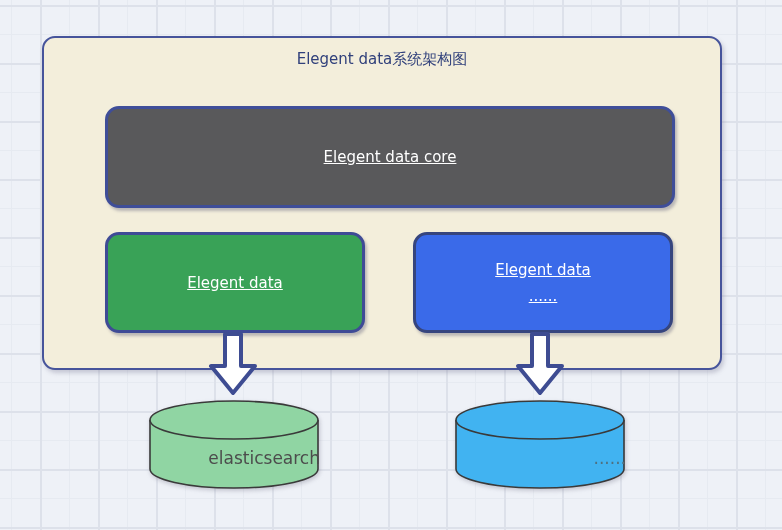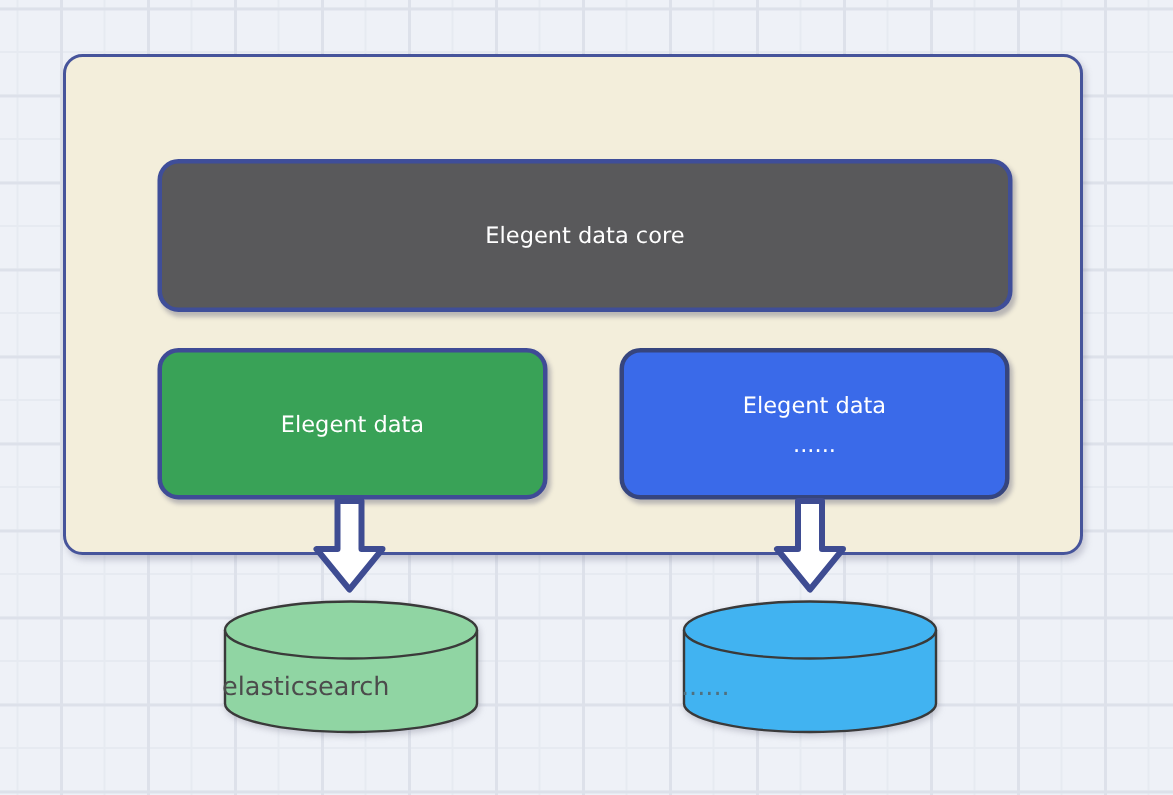--- a/index.html
+++ b/index.html
@@ -48,20 +48,21 @@
     border-radius: 14px;
     display: flex;
     flex-direction: column;
     align-items: center;
     justify-content: center;
     color: #ffffff;
     font-size: 15px;
     line-height: 26px;
     text-align: center;
     box-shadow: 2px 3px 3px rgba(100,100,125,.4);
+    text-decoration: underline;
   }
   .node-core {
     left: 61px; top: 68px;
     width: 570px; height: 102px;
     background: #59595b;
     border: 3px solid #3f4e99;
   }
   .node-es7 {
     left: 61px; top: 194px;
     width: 260px; height: 101px;
@@ -88,31 +89,32 @@
     width: 172px;
     height: 92px;
     filter: drop-shadow(1px 2px 2px rgba(110,110,130,.35));
   }
   .cyl-es   { left: 148px; top: 399px; }
   .cyl-more { left: 454px; top: 399px; }
 
   .cyl-label {
     position: absolute;
     width: 172px;
-    text-align: left;
+    text-align: right;
     font-size: 17px;
     color: #4c4c4c;
   }
   .cyl-label-es   { left: 148px; top: 448px; }
   .cyl-label-more { left: 454px; top: 448px; color: #50707f; }
 </style>
 </head>
 <body>
 
 <div class="container">
+  <div class="title">Elegent data系统架构图</div>
 
   <div class="node node-core">
     <span>Elegent data core</span>
   </div>
 
   <div class="node node-es7">
     <span>Elegent data</span>
   </div>
 
   <div class="node node-more">

